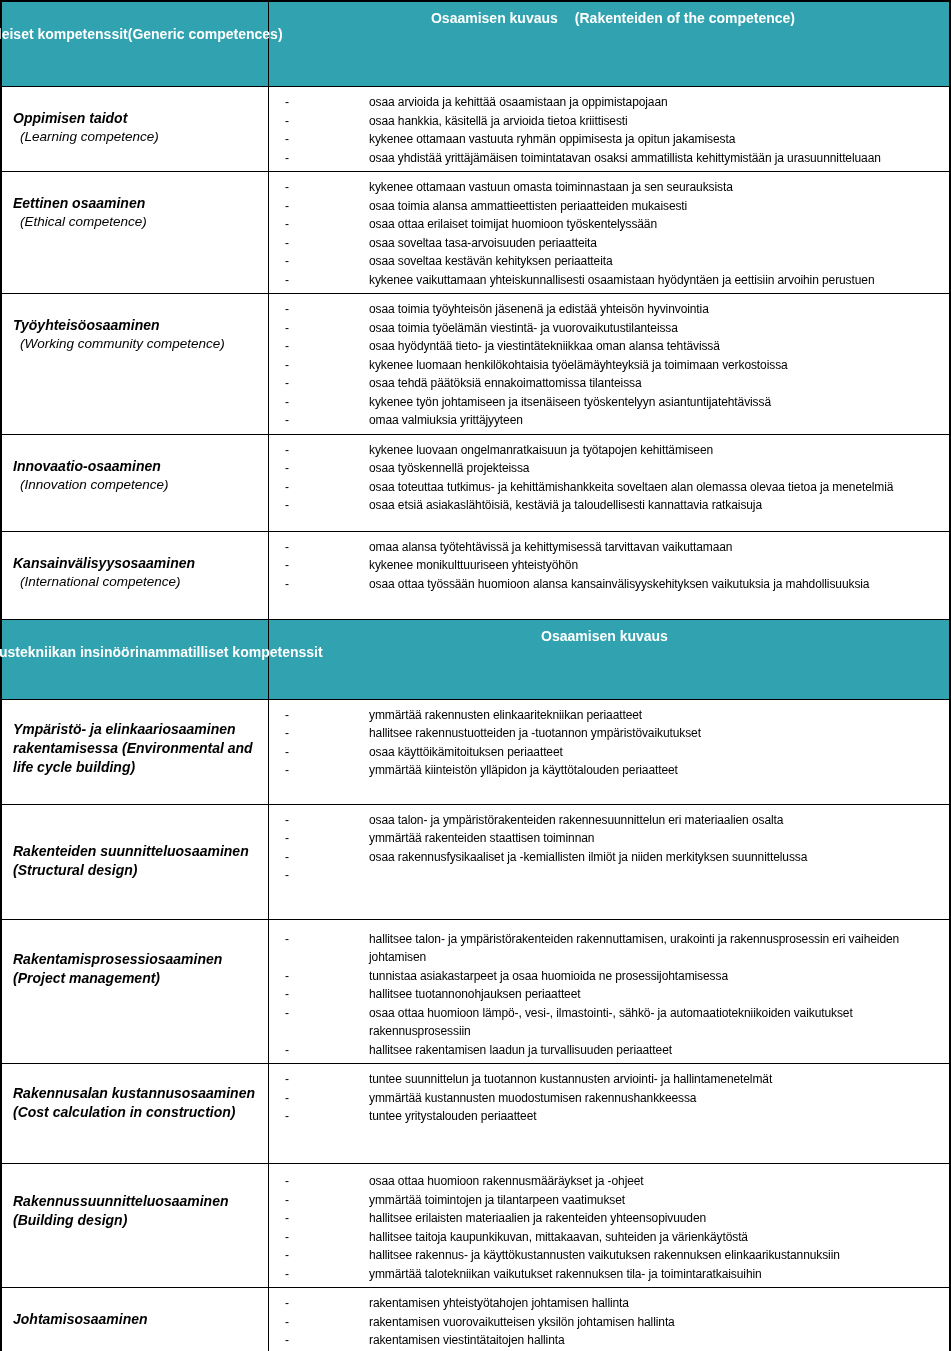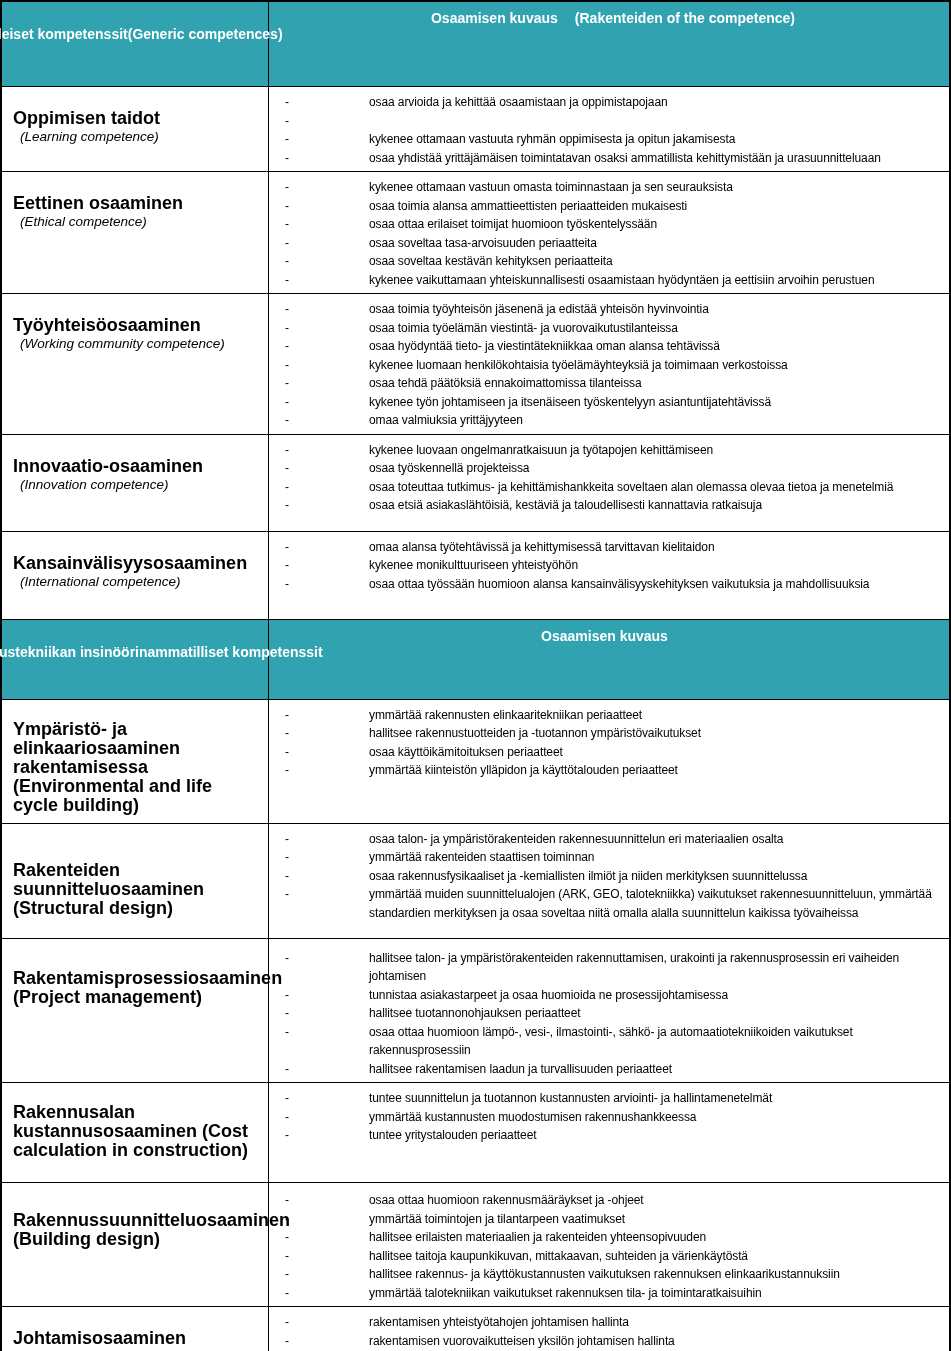--- a/index.html
+++ b/index.html
@@ -11,21 +11,21 @@
   .trow { display:flex; border-bottom:1px solid #000; box-sizing:border-box; }
   .trow:last-child { border-bottom:none; }
   .cl {
     flex:0 0 267px; width:267px; box-sizing:border-box;
     border-right:1px solid #000; padding:22px 10px 8px 11px;
   }
   .cr { flex:1 1 auto; box-sizing:border-box; padding:6px 4px 4px 0;gap:17px; }
   .sec-h { color:#fff; }
   .hcell { display:flex; justify-content:center; font-weight:bold; font-size:14px; line-height:20px; }
   .hcell .hl { white-space:nowrap; }
-  .ti { font-weight:bold; font-size:18px; line-height:19px; }
+  .ti { font-weight:bold; font-size:14px; line-height:19px;font-style:italic; }
   .su { font-style:italic; font-size:13.5px; line-height:18px;margin-left:7px; }
   .b { display:flex; font-size:12px; line-height:18.5px; letter-spacing:-0.1px; }
   .d { flex:none; width:100px; padding-left:16px; box-sizing:border-box; }
   .t { flex:1 1 auto; padding-right:4px; }
 </style>
 </head>
 <body>
 
 <div class="doc">
 
@@ -45,20 +45,21 @@
       <div class="ti">Oppimisen taidot</div>
       <div class="su">(Learning competence)</div>
     </div>
     <div class="cr">
       <div class="b">
           <span class="d">-</span>
           <span class="t">osaa arvioida ja kehittää osaamistaan ja oppimistapojaan</span>
         </div>
       <div class="b">
           <span class="d">-</span>
+          <span class="t">osaa hankkia, käsitellä ja arvioida tietoa kriittisesti</span>
         </div>
       <div class="b">
           <span class="d">-</span>
           <span class="t">kykenee ottamaan vastuuta ryhmän oppimisesta ja opitun jakamisesta</span>
         </div>
       <div class="b">
           <span class="d">-</span>
           <span class="t">osaa yhdistää yrittäjämäisen toimintatavan osaksi ammatillista kehittymistään ja urasuunnitteluaan</span>
         </div>
     </div>
@@ -160,21 +161,21 @@
   </div>
 
   <div class="trow" style="min-height:88px">
     <div class="cl">
       <div class="ti">Kansainvälisyysosaaminen</div>
       <div class="su">(International competence)</div>
     </div>
     <div class="cr">
       <div class="b">
           <span class="d">-</span>
-          <span class="t">omaa alansa työtehtävissä ja kehittymisessä tarvittavan kielitaidon</span>
+          <span class="t">omaa alansa työtehtävissä ja kehittymisessä tarvittavan vaikuttamaan</span>
         </div>
       <div class="b">
           <span class="d">-</span>
           <span class="t">kykenee monikulttuuriseen yhteistyöhön</span>
         </div>
       <div class="b">
           <span class="d">-</span>
           <span class="t">osaa ottaa työssään huomioon alansa kansainvälisyyskehityksen vaikutuksia ja mahdollisuuksia</span>
         </div>
     </div>
@@ -227,21 +228,20 @@
       <div class="b">
           <span class="d">-</span>
           <span class="t">ymmärtää rakenteiden staattisen toiminnan</span>
         </div>
       <div class="b">
           <span class="d">-</span>
           <span class="t">osaa rakennusfysikaaliset ja -kemiallisten ilmiöt ja niiden merkityksen suunnittelussa</span>
         </div>
       <div class="b">
           <span class="d">-</span>
-          <span class="t">ymmärtää muiden suunnittelualojen (ARK, GEO, talotekniikka) vaikutukset rakennesuunnitteluun, ymmärtää standardien merkityksen ja osaa soveltaa niitä omalla alalla suunnittelun kaikissa työvaiheissa</span>
         </div>
     </div>
   </div>
 
   <div class="trow" style="min-height:135px">
     <div class="cl" style="padding-top:30px">
       <div class="ti">Rakentamisprosessiosaaminen (Project management)</div>
     </div>
     <div class="cr" style="padding-top:10px">
       <div class="b">

